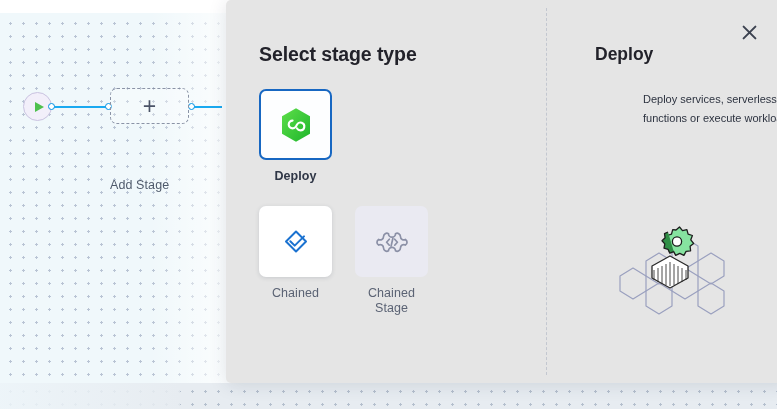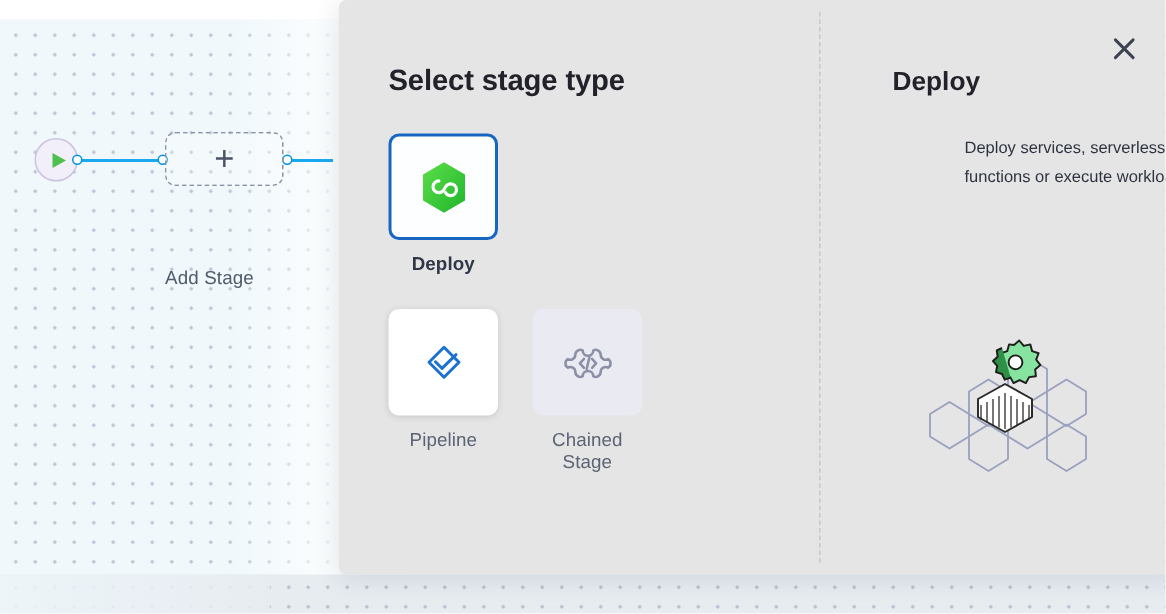--- a/index.html
+++ b/index.html
@@ -344,21 +344,21 @@
 
           <div class="card-cell">
             <div class="card-tile">
               <svg width="34" height="34" viewBox="0 0 34 34">
                 <g fill="none" stroke="#1b72d0" stroke-width="2" stroke-linecap="round" stroke-linejoin="round">
                   <path d="M17 6.5 L27 16.5 L17 26.5 L7 16.5 Z"></path>
                   <path d="M11.3 16.2 L15.7 20.6 L25 11.4"></path>
                 </g>
               </svg>
             </div>
-            <div class="card-label">Pipeline</div>
+            <div class="card-label">Chained</div>
           </div>
 
           <div class="card-cell">
             <div class="card-tile disabled">
               <svg width="32" height="32" viewBox="0 0 32 32">
                 <g fill="none" stroke="#8b90a6" stroke-width="1.7" stroke-linecap="round" stroke-linejoin="round">
                   <path d="M12.5 4.5 a3.3 3.3 0 0 0 7 0 a3.3 3.3 0 0 1 4.95 2.85
                            a3.3 3.3 0 0 0 4.95 2.85 a3.3 3.3 0 0 1 0 5.7
                            a3.3 3.3 0 0 0 -4.95 2.85 a3.3 3.3 0 0 1 -4.95 2.85
                            a3.3 3.3 0 0 0 -7 0 a3.3 3.3 0 0 1 -4.95 -2.85

